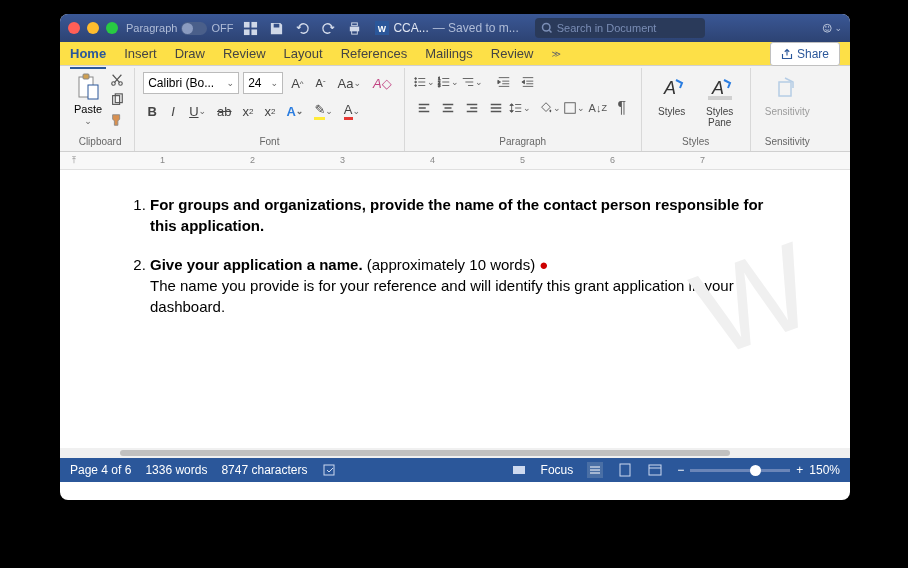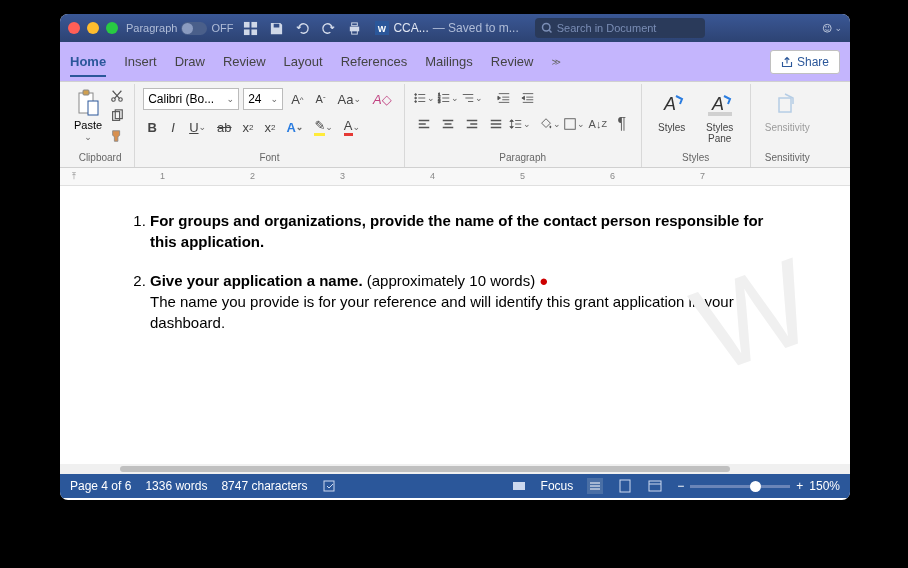--- a/index.html
+++ b/index.html
@@ -14,21 +14,21 @@
 .autosave{color:#b0bdd8;font-size:11px;display:flex;align-items:center;gap:4px;}
 .toggle{width:26px;height:13px;background:#4a5f8a;border-radius:7px;position:relative;}
 .toggle::after{content:"";position:absolute;left:1px;top:1px;width:11px;height:11px;background:#8a9bc0;border-radius:50%;}
 .ti{width:18px;height:18px;display:flex;align-items:center;justify-content:center;color:#d0d8e8;cursor:pointer;}
 .ti svg{width:15px;height:15px;}
 .doctitle{display:flex;align-items:center;gap:4px;color:#e0e6f2;font-size:12px;margin-left:4px;}
 .search{flex:1;max-width:170px;height:20px;background:#2a3a5a;border-radius:4px;display:flex;align-items:center;padding:0 6px;margin-left:8px;gap:4px;}
 .search svg{width:12px;height:12px;color:#7a8db5;}
 .search span{color:#7a8db5;font-size:11px;}
 .smiley{margin-left:auto;width:20px;height:20px;color:#d0d8e8;display:flex;align-items:center;justify-content:center;}
-.tabs{height:40px;background:#c4b5fd;border-bottom:1px solid #d0d0d0;display:flex;align-items:center;padding:0 10px;gap:18px;font-size:13px;}
+.tabs{height:24px;background:#fde047;border-bottom:1px solid #d0d0d0;display:flex;align-items:center;padding:0 10px;gap:18px;font-size:13px;}
 .tab{color:#444;cursor:pointer;padding:6px 0;}
 .tab.active{color:#2b579a;font-weight:600;border-bottom:2.5px solid #2b579a;margin-bottom:-1px;}
 .rbtns{margin-left:auto;display:flex;gap:8px;padding-left:28px;}
 .rbtn{border:1px solid #c0c0c0;border-radius:3px;padding:4px 10px;font-size:12px;color:#2b579a;display:flex;align-items:center;gap:4px;cursor:pointer;background:#fff;}
 .ribbon{height:86px;background:#f3f3f3;border-bottom:1px solid #d0d0d0;display:flex;padding:2px 6px 0 6px;}
 .grp{border-right:1px solid #d8d8d8;padding:2px 8px;display:flex;flex-direction:column;height:100%;}
 .grp:last-child{border-right:none;}
 .grp-body{flex:1;display:flex;align-items:flex-start;gap:4px;padding-top:2px;}
 .grp-label{font-size:10px;color:#666;text-align:center;padding-bottom:2px;}
 .paste-col{display:flex;flex-direction:column;align-items:center;gap:1px;}

